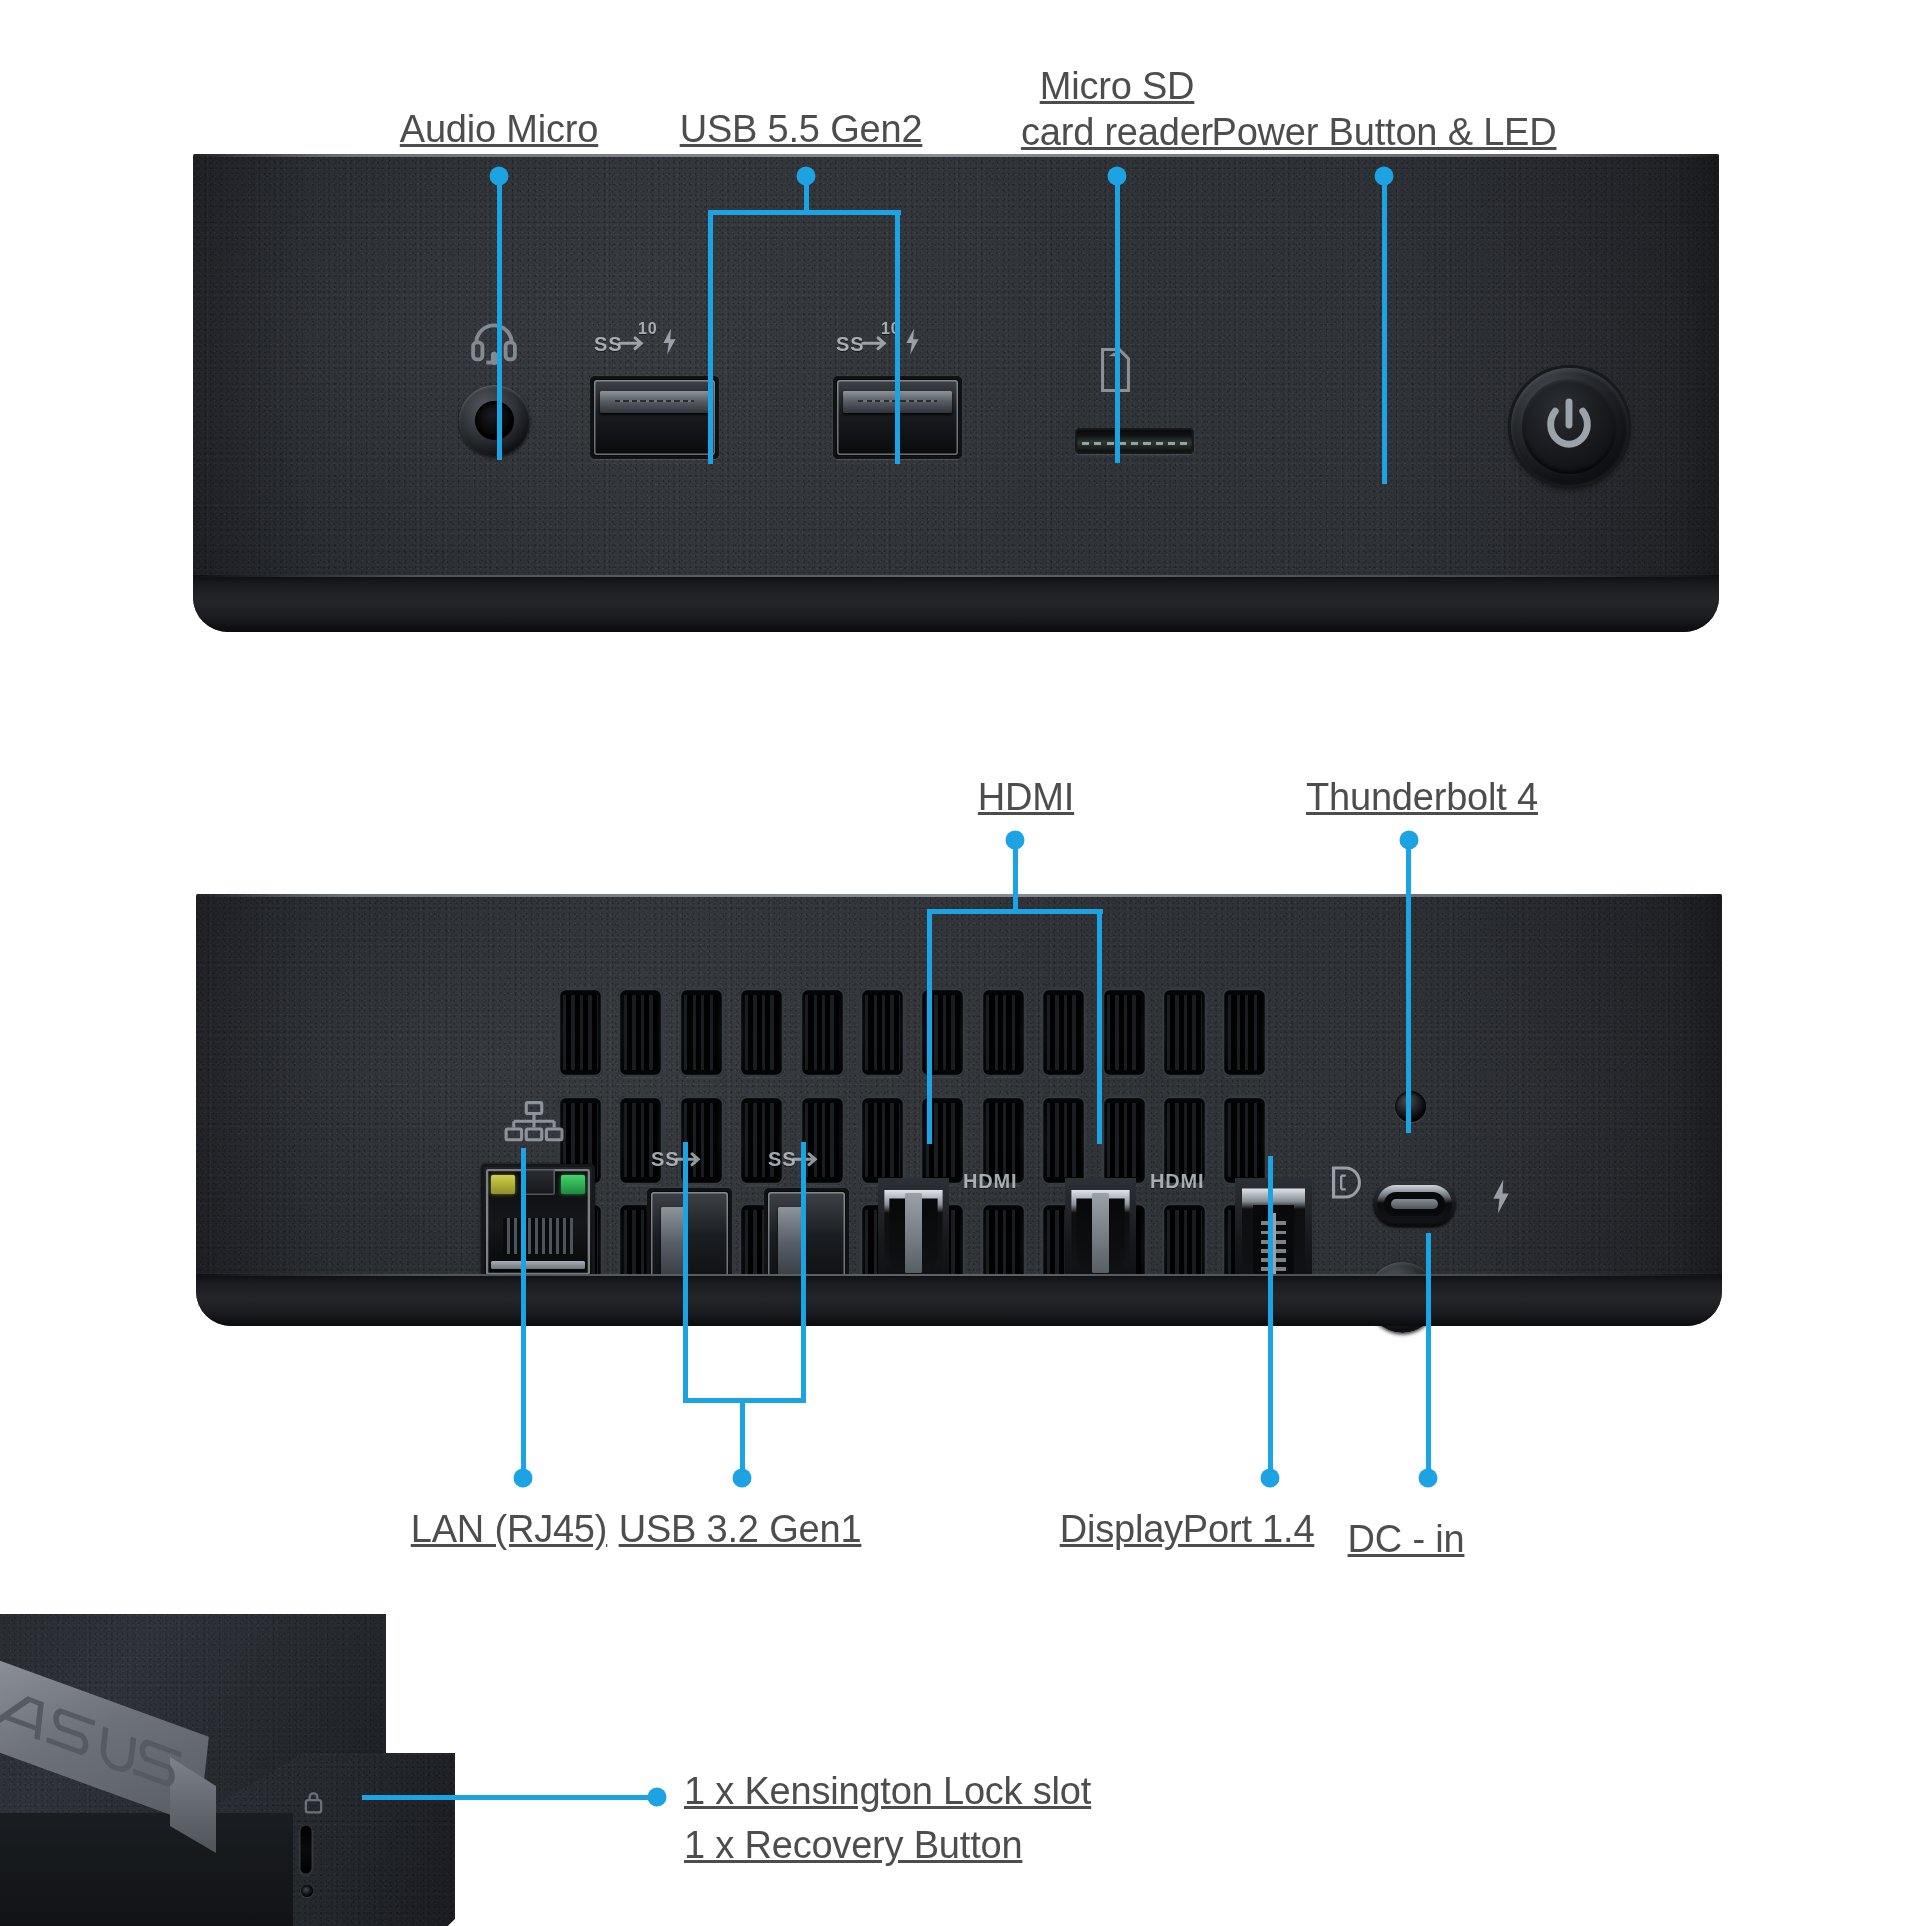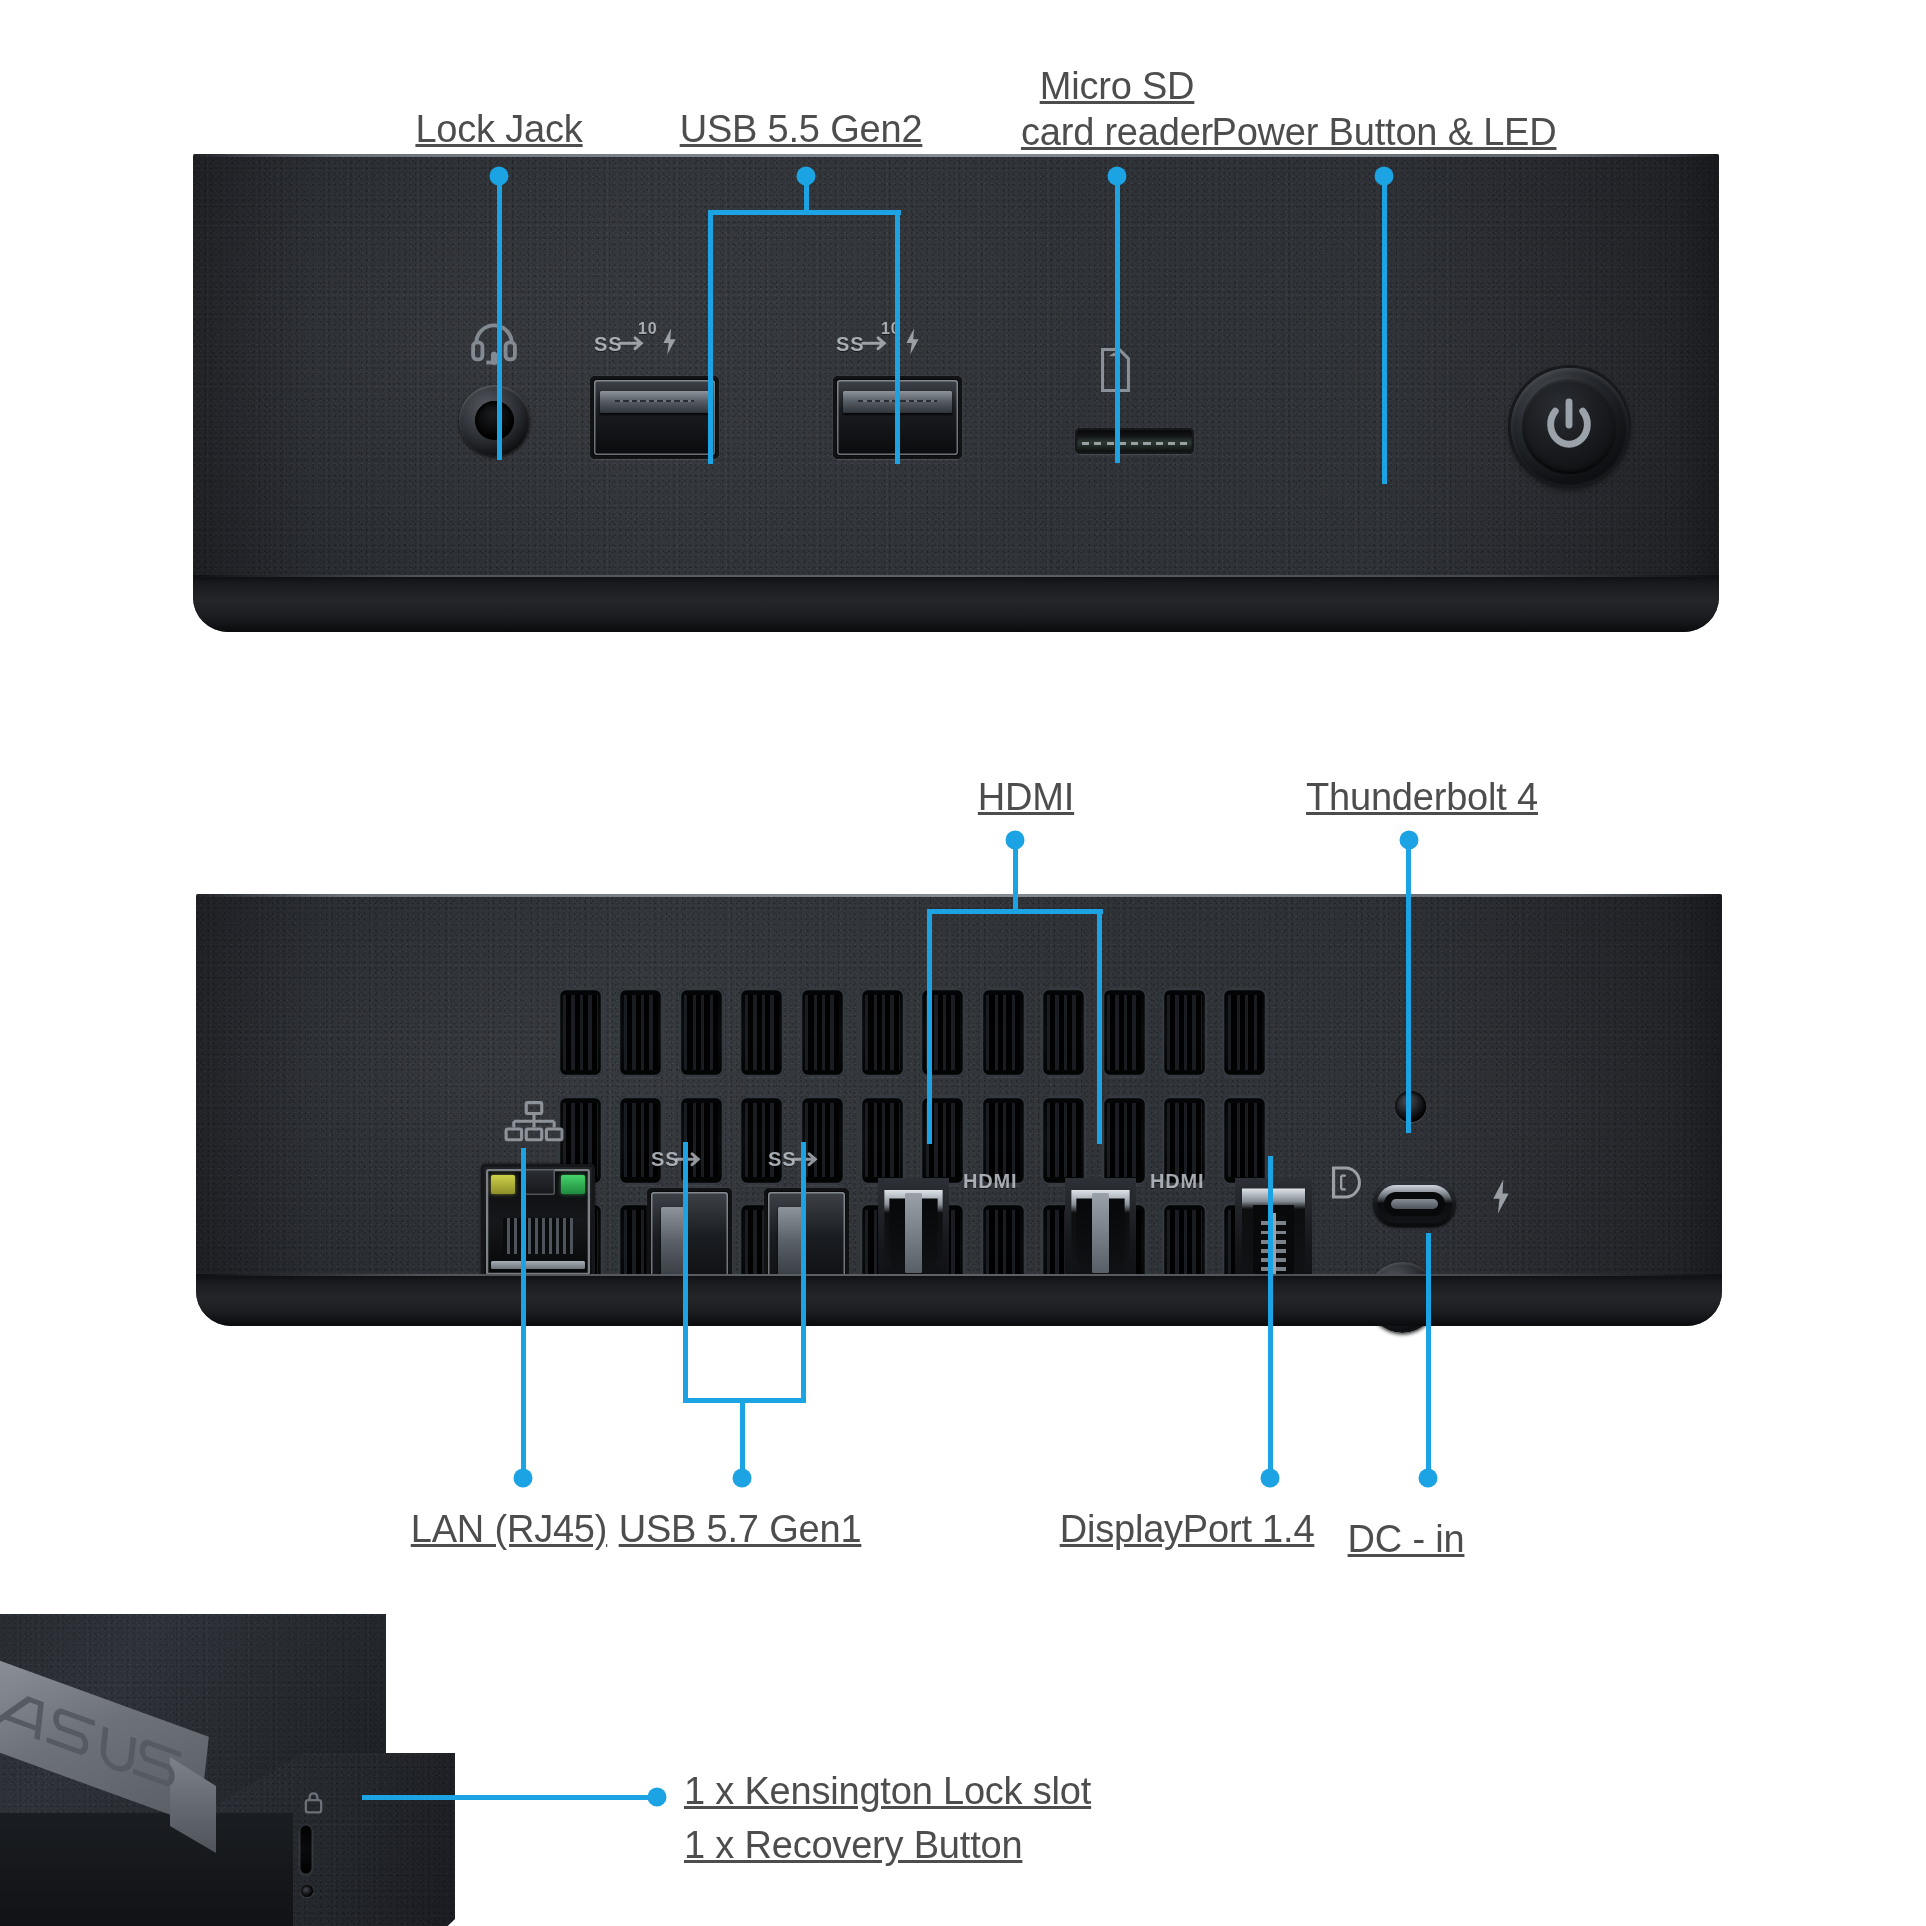--- a/index.html
+++ b/index.html
@@ -280,21 +280,21 @@
       </div>
     </div>
 
     <div class="plinth" style="height:57px;border-radius:0 0 35px 35px;">
       <div class="plinth-hl"></div>
     </div>
   </div>
 
   <div class="cl-dot" style="left:499px;top:176px;"></div>
   <div class="cl-v" style="left:497px;top:176px;height:284px;"></div>
-  <div class="lbl c" style="left:499px;top:106px;">Lock Jack</div>
+  <div class="lbl c" style="left:499px;top:106px;">Audio Micro</div>
 
   <div class="cl-dot" style="left:806px;top:176px;"></div>
   <div class="cl-v" style="left:804px;top:176px;height:39px;"></div>
   <div class="cl-h" style="left:708px;top:210px;width:193px;"></div>
   <div class="cl-v" style="left:708px;top:210px;height:254px;"></div>
   <div class="cl-v" style="left:895px;top:210px;height:254px;"></div>
   <div class="lbl c" style="left:801px;top:106px;">USB 5.5 Gen2</div>
 
   <div class="cl-dot" style="left:1117px;top:176px;"></div>
   <div class="cl-v" style="left:1115px;top:176px;height:287px;"></div>
@@ -468,21 +468,21 @@
 
   <div class="cl-v" style="left:521px;top:1148px;height:327px;"></div>
   <div class="cl-dot" style="left:523px;top:1478px;"></div>
   <div class="lbl c" style="left:509px;top:1506px;">LAN (RJ45)</div>
 
   <div class="cl-v" style="left:683px;top:1142px;height:260px;"></div>
   <div class="cl-v" style="left:801px;top:1142px;height:260px;"></div>
   <div class="cl-h" style="left:683px;top:1398px;width:123px;"></div>
   <div class="cl-v" style="left:740px;top:1398px;height:80px;"></div>
   <div class="cl-dot" style="left:742px;top:1478px;"></div>
-  <div class="lbl c" style="left:740px;top:1506px;">USB 5.7 Gen1</div>
+  <div class="lbl c" style="left:740px;top:1506px;">USB 3.2 Gen1</div>
 
   <div class="cl-v" style="left:1268px;top:1156px;height:322px;"></div>
   <div class="cl-dot" style="left:1270px;top:1478px;"></div>
   <div class="lbl c" style="left:1187px;top:1506px;">DisplayPort 1.4</div>
 
   <div class="cl-v" style="left:1426px;top:1233px;height:245px;"></div>
   <div class="cl-dot" style="left:1428px;top:1478px;"></div>
   <div class="lbl c" style="left:1406px;top:1516px;">DC - in</div>
 
   <div id="iso">

